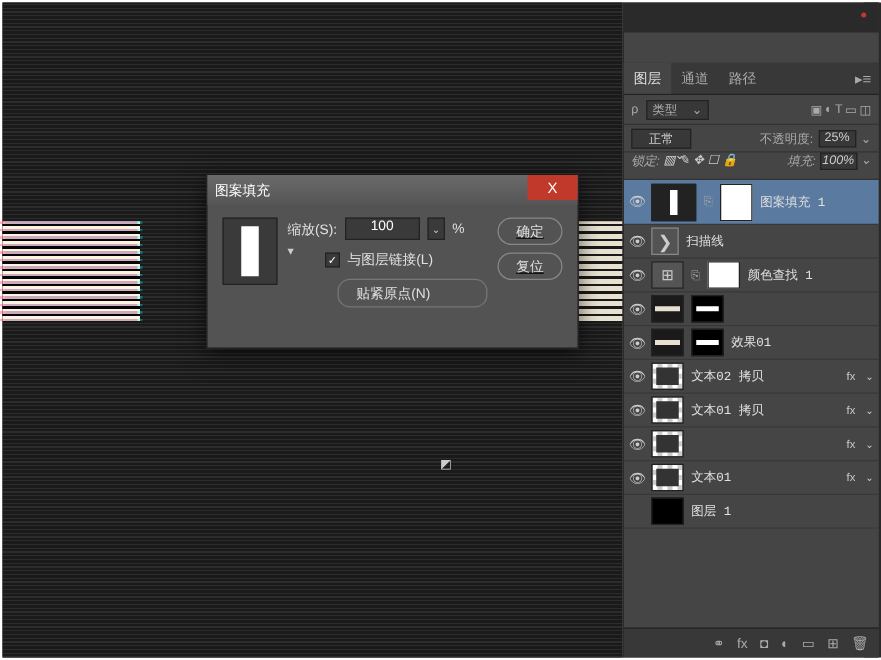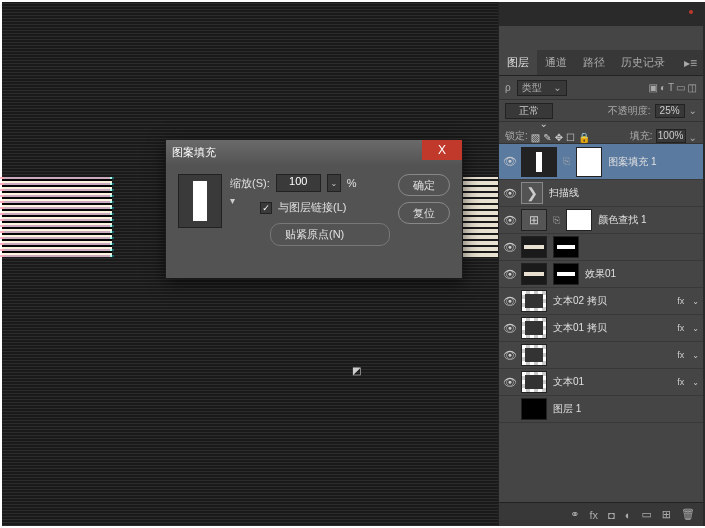--- a/index.html
+++ b/index.html
@@ -12,60 +12,60 @@
 .glitch-text2 { position: absolute; left: 443px; top: 175px; width: 55px; height: 80px; background: repeating-linear-gradient(0deg, #e8e0d0 0, #e8e0d0 4px, #1a1a1a 4px, #1a1a1a 6px); }
 .dialog { position: absolute; left: 165px; top: 139px; width: 298px; height: 140px; background: #535353; border: 1px solid #1a1a1a; box-shadow: 0 4px 16px rgba(0,0,0,0.6); }
 .dlg-title { height: 24px; background: linear-gradient(#6a6a6a, #555); display: flex; align-items: center; padding: 0 6px; font-size: 11px; color: #fff; position: relative; }
 .dlg-close { position: absolute; right: 0; top: 0; width: 40px; height: 20px; background: #c0392b; color: #fff; display: flex; align-items: center; justify-content: center; font-size: 12px; cursor: pointer; }
 .dlg-body { display: flex; padding: 10px 12px; gap: 8px; }
 .swatch-box { width: 44px; height: 54px; background: #3a3a3a; border: 1px solid #222; display: flex; align-items: center; justify-content: center; position: relative; }
 .swatch-inner { width: 14px; height: 40px; background: #fff; }
 .swatch-arrow { position: absolute; right: -14px; top: 20px; color: #ccc; font-size: 10px; }
 .dlg-fields { flex: 1; font-size: 11px; color: #e0e0e0; }
 .field-row { display: flex; align-items: center; gap: 6px; margin-bottom: 8px; justify-content: flex-start; }
-.scale-input { width: 45px; height: 18px; background: #3a3a3a; border: 1px solid #222; color: #fff; font-size: 11px; text-align: center; }
+.scale-input { width: 60px; height: 18px; background: #3a3a3a; border: 1px solid #222; color: #fff; font-size: 11px; text-align: center; }
 .dropdown-arrow { width: 14px; height: 18px; background: #3a3a3a; border: 1px solid #222; color: #ccc; font-size: 8px; display: flex; align-items: center; justify-content: center; }
 .chk { display: flex; align-items: center; gap: 6px; margin-bottom: 8px; margin-left: 30px; }
 .chk-box { width: 12px; height: 12px; background: #3a3a3a; border: 1px solid #222; display: flex; align-items: center; justify-content: center; color: #fff; font-size: 9px; }
 .snap-btn { margin-left: 40px; padding: 3px 14px; background: #535353; border: 1px solid #777; border-radius: 10px; color: #e0e0e0; font-size: 11px; }
 .small-icon { position: absolute; left: 186px; top: 225px; color: #ccc; font-size: 10px; }
-.dlg-buttons { display: flex; flex-direction: column; gap: 6px; }
+.dlg-buttons { display: flex; flex-direction: column; gap: 6px; text-decoration: underline; }
 .dlg-btn { width: 52px; height: 22px; border: 1px solid #888; border-radius: 11px; background: #535353; color: #e0e0e0; font-size: 11px; display: flex; align-items: center; justify-content: center; cursor: pointer; }
 .panel { position: absolute; right: 2px; top: 2px; width: 205px; height: 524px; background: #454545; border-left: 1px solid #222; }
 .panel-tabs { display: flex; height: 26px; background: #383838; border-bottom: 1px solid #222; font-size: 11px; color: #aaa; align-items: center; margin-top: 24px; }
 .panel-tab { padding: 0 8px; height: 100%; display: flex; align-items: center; cursor: pointer; }
 .panel-tab.active { background: #454545; color: #e0e0e0; }
 .panel-menu { margin-left: auto; padding: 0 6px; color: #aaa; font-size: 12px; }
 .filter-row { display: flex; height: 24px; align-items: center; padding: 0 6px; gap: 6px; border-bottom: 1px solid #333; }
 .filter-row span { color: #aaa; font-size: 10px; }
 .filter-dd { width: 50px; height: 16px; background: #383838; border: 1px solid #222; color: #ccc; font-size: 10px; display: flex; align-items: center; padding: 0 4px; }
 .tool-icons { display: flex; gap: 2px; margin-left: auto; color: #999; font-size: 11px; }
 .blend-row { display: flex; height: 22px; align-items: center; padding: 0 6px; gap: 4px; border-bottom: 1px solid #333; font-size: 10px; color: #aaa; }
 .blend-dd { width: 48px; height: 16px; background: #383838; border: 1px solid #222; color: #ccc; font-size: 10px; padding: 0 4px; display: flex; align-items: center; flex-direction: column; }
 .opacity-input { width: 30px; height: 14px; background: #383838; border: 1px solid #222; color: #ccc; font-size: 10px; text-align: center; }
-.lock-row { display: flex; height: 22px; align-items: flex-end; padding: 0 6px; gap: 3px; border-bottom: 1px solid #333; font-size: 10px; color: #aaa; }
+.lock-row { display: flex; height: 22px; align-items: flex-start; padding: 0 6px; gap: 3px; border-bottom: 1px solid #333; font-size: 10px; color: #aaa; font-style: italic; }
 .lock-icon { color: #ccc; font-size: 10px; }
 .layers { overflow-y: auto; }
 .layer { display: flex; align-items: center; height: 27px; padding: 0 4px; gap: 6px; border-bottom: 1px solid #383838; font-size: 10px; color: #e0e0e0; }
 .layer.selected { background: #5a7aa0; }
 .layer.tall { height: 36px; }
 .eye { width: 12px; color: #ccc; font-size: 11px; cursor: pointer; }
 .thumb { width: 26px; height: 22px; background: #fff; border: 1px solid #222; flex-shrink: 0; }
 .thumb.tall { height: 30px; width: 36px; }
 .thumb.black { background: #000; }
 .thumb.dark { background: #1a1a1a; position: relative; }
 .thumb.dark::after { content: ""; position: absolute; left: 2px; top: 8px; width: 20px; height: 4px; background: #e8e0d0; }
 .thumb.checker { background: repeating-conic-gradient(#ccc 0 25%, #fff 0 50%) 0 0/8px 8px; position: relative; }
 .thumb.checker::after { content: ""; position: absolute; inset: 3px; background: #333; }
 .thumb.outline { background: #535353; border: 1px solid #888; width: 22px; height: 22px; display: flex; align-items: center; justify-content: center; color: #ccc; font-size: 14px; }
 .mask { width: 26px; height: 22px; background: #fff; border: 1px solid #222; flex-shrink: 0; }
 .mask.black { background: #000; }
 .mask.tall { height: 30px; }
 .link-icon { color: #aaa; font-size: 9px; }
-.layer-name { flex: 1; white-space: nowrap; overflow: hidden; }
+.layer-name { flex: 1; white-space: nowrap; overflow: hidden; font-family: Liberation Mono, monospace; }
 .fx { color: #ccc; font-size: 9px; margin-left: auto; }
 .fx-arrow { color: #ccc; font-size: 8px; margin-left: 2px; }
 .panel-footer { position: absolute; bottom: 0; left: 0; right: 0; height: 24px; background: #383838; border-top: 1px solid #222; display: flex; align-items: center; justify-content: flex-end; gap: 10px; padding: 0 8px; color: #aaa; font-size: 11px; }
 .red-dot { width: 4px; height: 4px; background: #c0392b; border-radius: 50%; position: absolute; right: 10px; top: 8px; }
 .vbar { position: absolute; right: 0; top: 2px; width: 14px; height: 524px; background: #2a2a2a; }
 </style>
 </head>
 <body>
 
 <div class="canvas-area">
@@ -110,21 +110,20 @@
 <div class="vbar"></div>
 
 <div class="panel">
   <div style="height:24px;background:#2a2a2a;position:relative;">
     <div class="red-dot"></div>
   </div>
   <div class="panel-tabs">
     <div class="panel-tab active">图层</div>
     <div class="panel-tab">通道</div>
     <div class="panel-tab">路径</div>
-    <div class="panel-tab">历史记录</div>
     <div class="panel-menu">▸≡</div>
   </div>
   <div class="filter-row">
     <span>ρ</span>
     <div class="filter-dd">
         <span>类型</span>
         <span style="margin-left:auto">⌄</span>
       </div>
     <div class="tool-icons">
       <span>▣</span>

